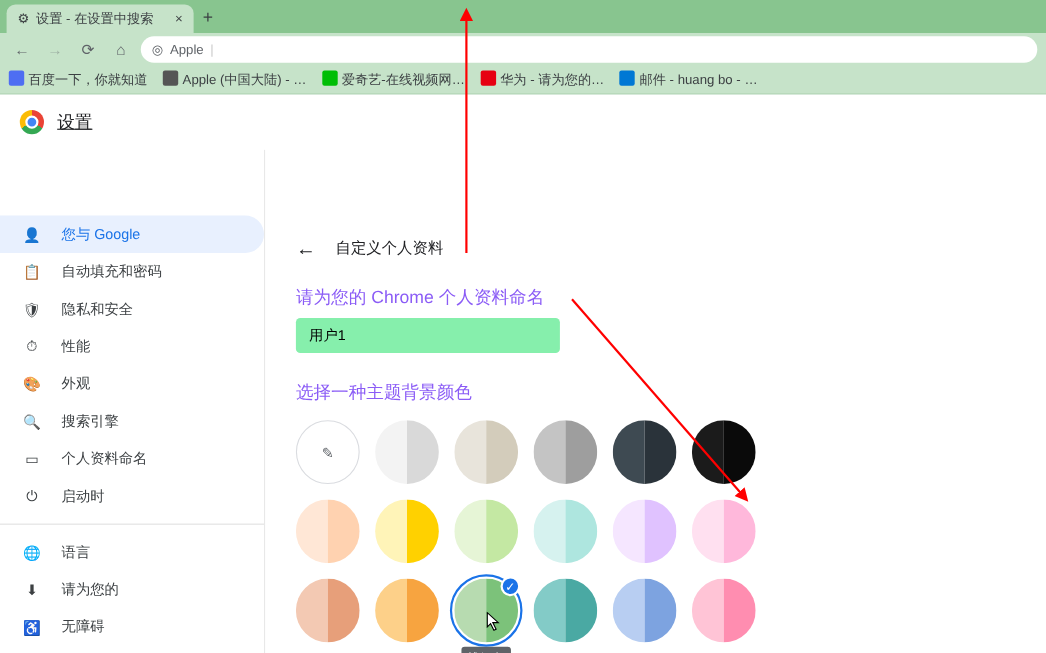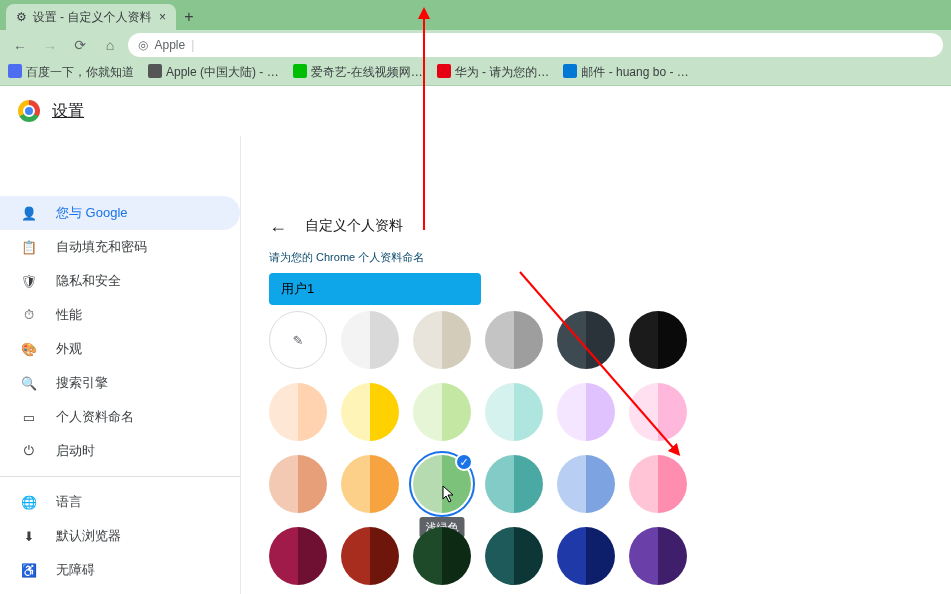--- a/index.html
+++ b/index.html
@@ -37,22 +37,22 @@
 .nav-item { height: 34px; display: flex; align-items: center; padding: 0 20px; gap: 18px; font-size: 13px; color: #3c4043; cursor: pointer; border-radius: 0 18px 18px 0; }
 .nav-item.selected { background: #e8f0fe; color: #1a73e8; }
 .nav-item .nicon { width: 18px; display: flex; justify-content: center; }
 .nav-divider { height: 1px; background: #e0e0e0; margin: 8px 0; }
 
 
 .content { flex: 1; padding: 70px 0 0 0; border-left: 1px solid #e8e8e8; overflow: hidden; }
 .content-inner { padding: 0 28px; }
 .subhead { display: flex; align-items: center; gap: 18px; font-size: 14px; color: #202124; height: 40px; }
 .subhead .back { font-size: 18px; cursor: pointer; }
-.section-label { font-size: 11px; color: #0c4a6e; margin: 4px 0 8px 0; }
-.name-input { width: 212px; height: 32px; background: #0ea5e9; border: none; padding: 0 12px; font-size: 13px; border-radius: 4px; }
+.section-label { font-size: 16px; color: #8b5cf6; margin: 14px 0 8px 0; }
+.name-input { width: 240px; height: 32px; background: #86efac; border: none; padding: 0 12px; font-size: 13px; border-radius: 4px; }
 
 .swatch-grid { display: grid; grid-template-columns: repeat(6, 58px); gap: 14px; padding-top: 6px; }
 .swatch { width: 58px; height: 58px; border-radius: 50%; position: relative; cursor: pointer; }
 .swatch-half { width: 100%; height: 100%; border-radius: 50%; overflow: hidden; display: flex; }
 .swatch-half span { width: 50%; height: 100%; }
 .swatch.custom { border: 1px solid #dadce0; display: flex; align-items: center; justify-content: center; color: #5f6368; }
 .swatch .check { position: absolute; top: -2px; right: -2px; width: 18px; height: 18px; background: #1a73e8; border-radius: 50%; display: flex; align-items: center; justify-content: center; color: #fff; font-size: 11px; border: 2px solid #fff; }
 .swatch.selected::before { content:""; position:absolute; inset:-4px; border:2px solid #1a73e8; border-radius:50%; }
 .tooltip { position: absolute; top: 62px; left: 50%; transform: translateX(-50%); background: #5f6368; color: #fff; font-size: 11px; padding: 3px 6px; border-radius: 3px; white-space: nowrap; }
 .cursor { position: absolute; width: 16px; height: 20px; pointer-events: none; }
@@ -61,21 +61,21 @@
 .arrow-svg { position: absolute; top: 0; left: 0; pointer-events: none; z-index: 5; }
 
 svg.icon-svg { width: 16px; height: 16px; }
 </style>
 </head>
 <body>
 
 <div class="tab-strip">
   <div class="tab">
     <span class="icon">⚙</span>
-    <span>设置 - 自定义个人资料</span>
+    <span>设置 - 在设置中搜索</span>
     <span class="close">×</span>
   </div>
   <div class="newtab">+</div>
 </div>
 
 <div class="toolbar">
   <div class="nav-btn">←</div>
   <div class="nav-btn" style="opacity:.4">→</div>
   <div class="nav-btn">⟳</div>
   <div class="nav-btn">⌂</div>
@@ -150,39 +150,40 @@
         <span class="nicon">⏻</span>
         <span>启动时</span>
       </div>
       <div class="nav-divider"></div>
       <div class="nav-item">
         <span class="nicon">🌐</span>
         <span>语言</span>
       </div>
       <div class="nav-item">
         <span class="nicon">⬇</span>
-        <span>默认浏览器</span>
+        <span>请为您的</span>
       </div>
       <div class="nav-item">
         <span class="nicon">♿</span>
         <span>无障碍</span>
       </div>
       <div class="nav-item"></div>
     </div>
 
   <div class="content">
     <div class="content-inner">
       <div class="subhead">
         <span class="back">←</span>
         <span>自定义个人资料</span>
       </div>
 
       <div class="section-label">请为您的 Chrome 个人资料命名</div>
       <input class="name-input" value="用户1" style="">
 
+      <div class="section-label" style="margin-top:26px">选择一种主题背景颜色</div>
 
       <div class="swatch-grid" id="swatches">
           <div class="swatch custom">
             <span>✎</span>
           </div>
           <div class="swatch">
             <div class="swatch-half">
               <span style="background:#f3f3f3"></span>
               <span style="background:#d9d9d9"></span>
             </div>

